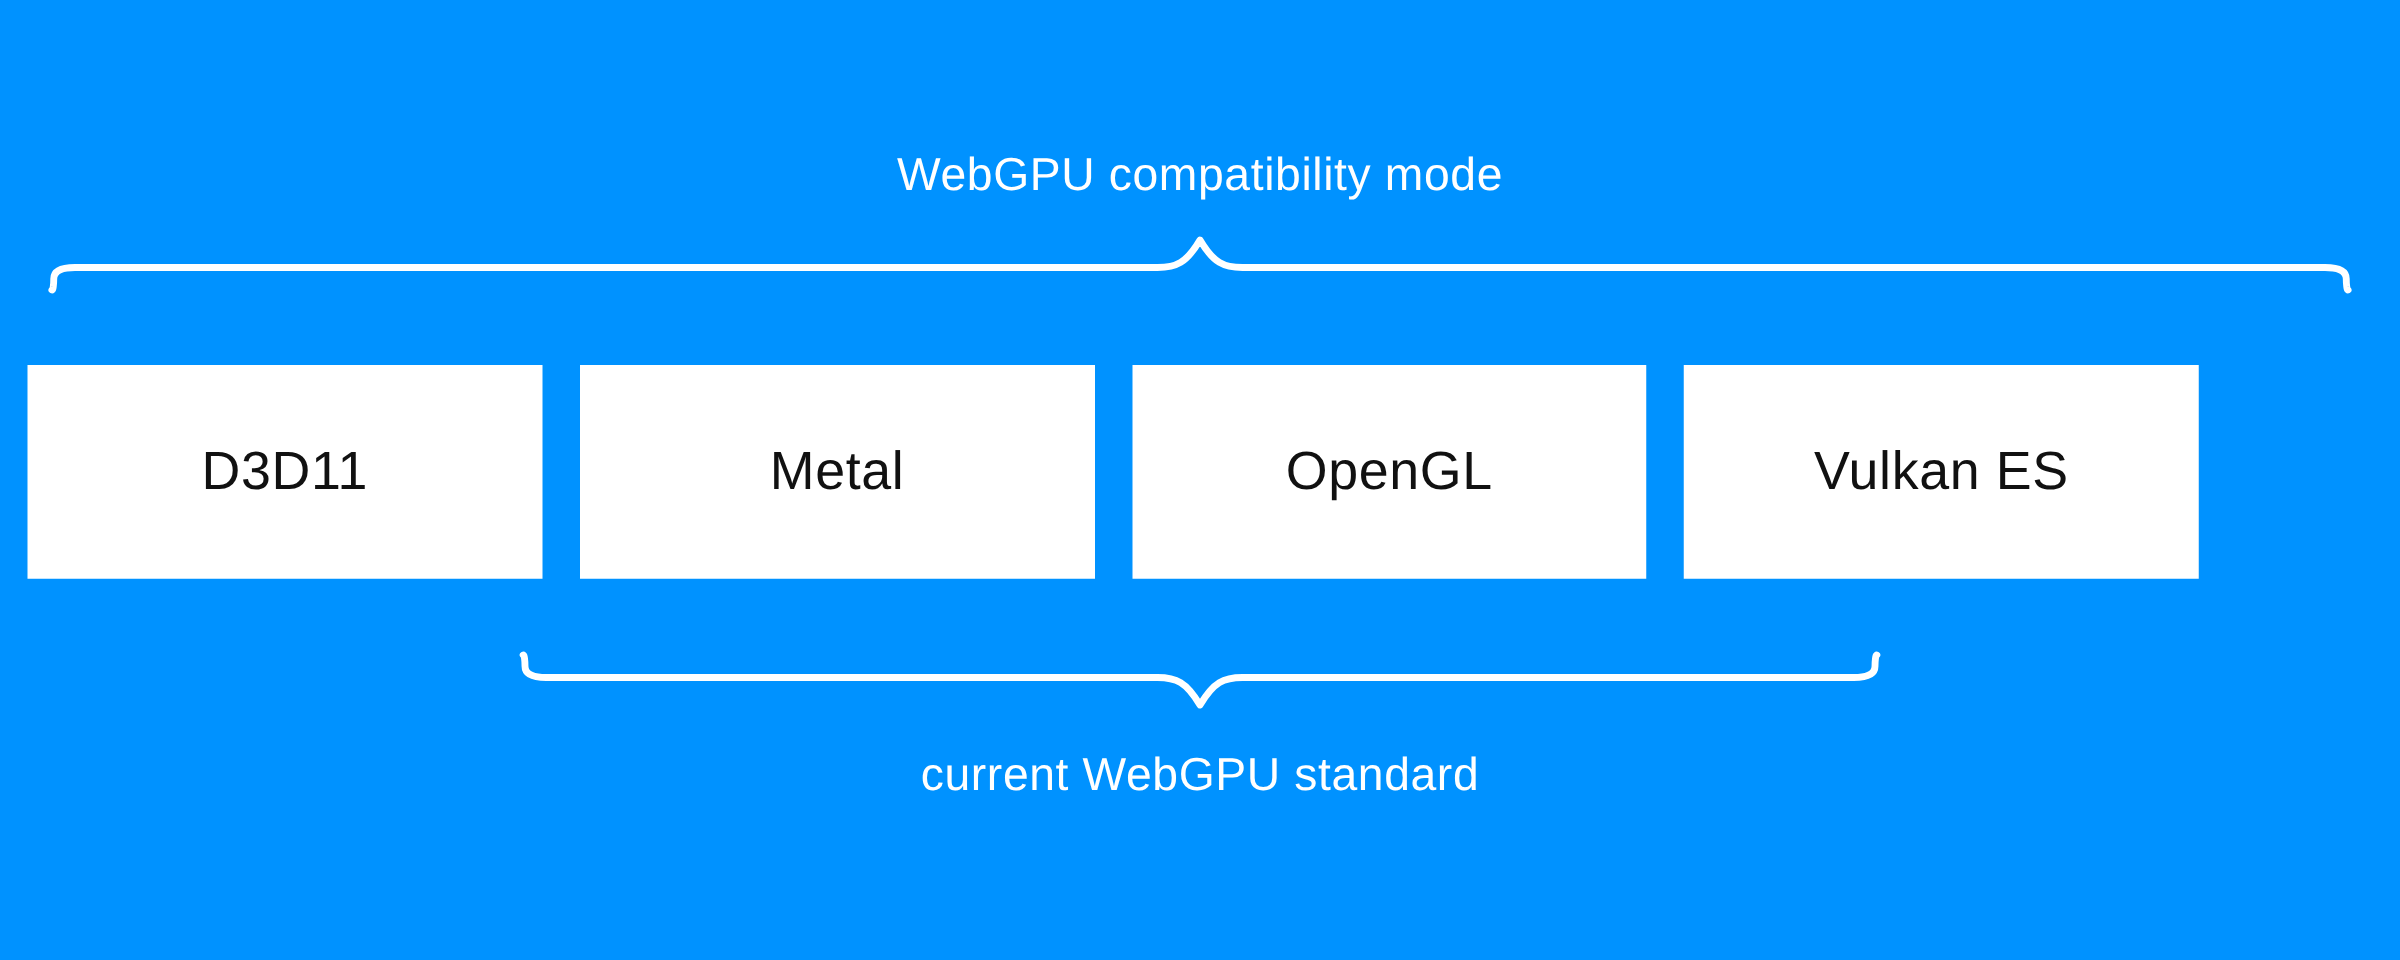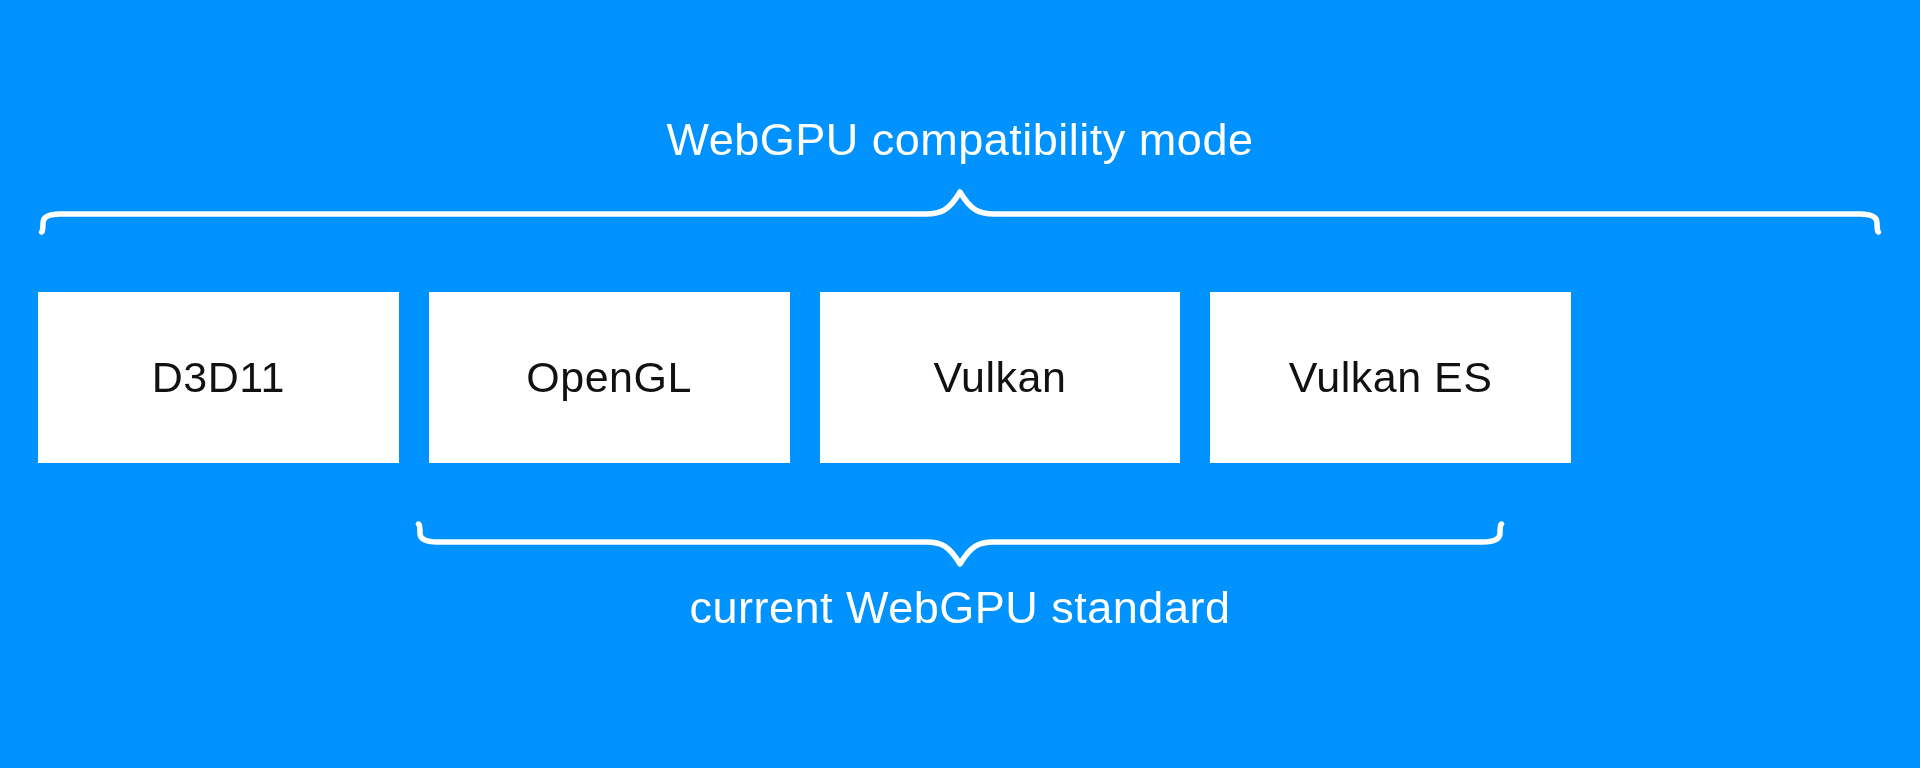--- a/index.html
+++ b/index.html
@@ -17,44 +17,44 @@
   }
   .caption {
     position: absolute;
     left: 0;
     width: 100%;
     height: 56px;
     display: flex;
     align-items: center;
     justify-content: center;
     color: #ffffff;
-    font-size: 45px;
+    font-size: 37px;
     font-weight: 400;
     letter-spacing: 0.5px;
   }
   .caption-top    { top: 112px; }
-  .caption-bottom { top: 580px; }
+  .caption-bottom { top: 592px; }
   .brace {
     position: absolute;
     display: block;
   }
   .brace-top    { left: 38px;  top: 184px; width: 1845px; height: 56px; }
   .brace-bottom { left: 415px; top: 512px; width: 1090px; height: 60px; }
   .brace path {
     fill: none;
     stroke: #ffffff;
     stroke-width: 5.5;
     stroke-linecap: round;
     stroke-linejoin: round;
   }
   .boxes-row {
     position: absolute;
-    left: 38px;
+    left: 22px;
     top: 292px;
-    width: 1533px;
+    width: 1737px;
     height: 171px;
     display: flex;
     gap: 30px;
     justify-content: flex-end;
   }
   .api-box {
     flex: 1 1 0;
     background: #ffffff;
     display: flex;
     align-items: center;
@@ -84,24 +84,24 @@
              L 1822 30
              C 1833 30, 1839 32.5, 1839 39
              C 1839 43, 1839.5 48.5, 1840.5 48"></path>
   </svg>
 
   <div class="boxes-row">
     <div class="api-box">
       <span>D3D11</span>
     </div>
     <div class="api-box">
-      <span>OpenGL</span>
+      <span>Metal</span>
     </div>
     <div class="api-box">
-      <span>Vulkan</span>
+      <span>OpenGL</span>
     </div>
     <div class="api-box">
       <span>Vulkan ES</span>
     </div>
   </div>
 
   <svg class="brace brace-bottom" viewBox="0 0 1090 60" aria-hidden="true">
     <path d="M 3.5 12
              C 4.5 11.5, 5 17, 5 21
              C 5 27.5, 11 30, 22 30

